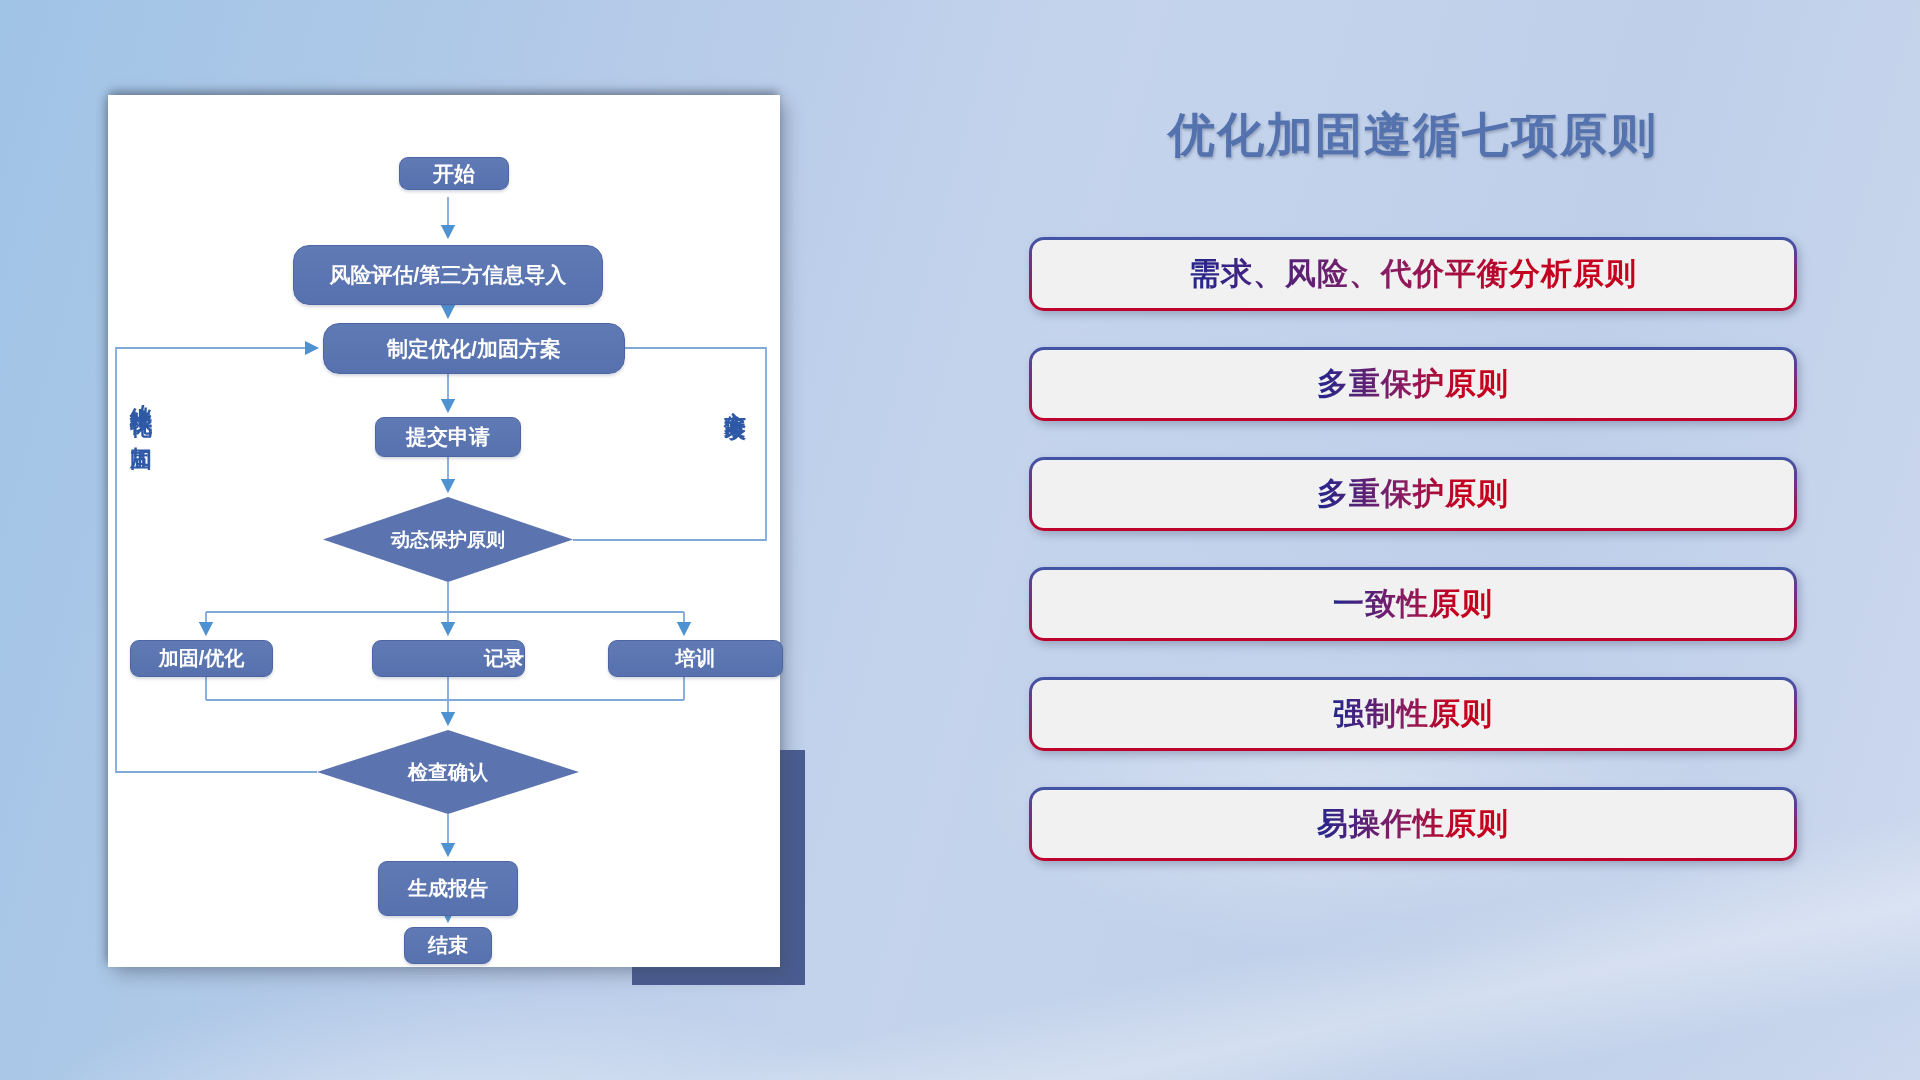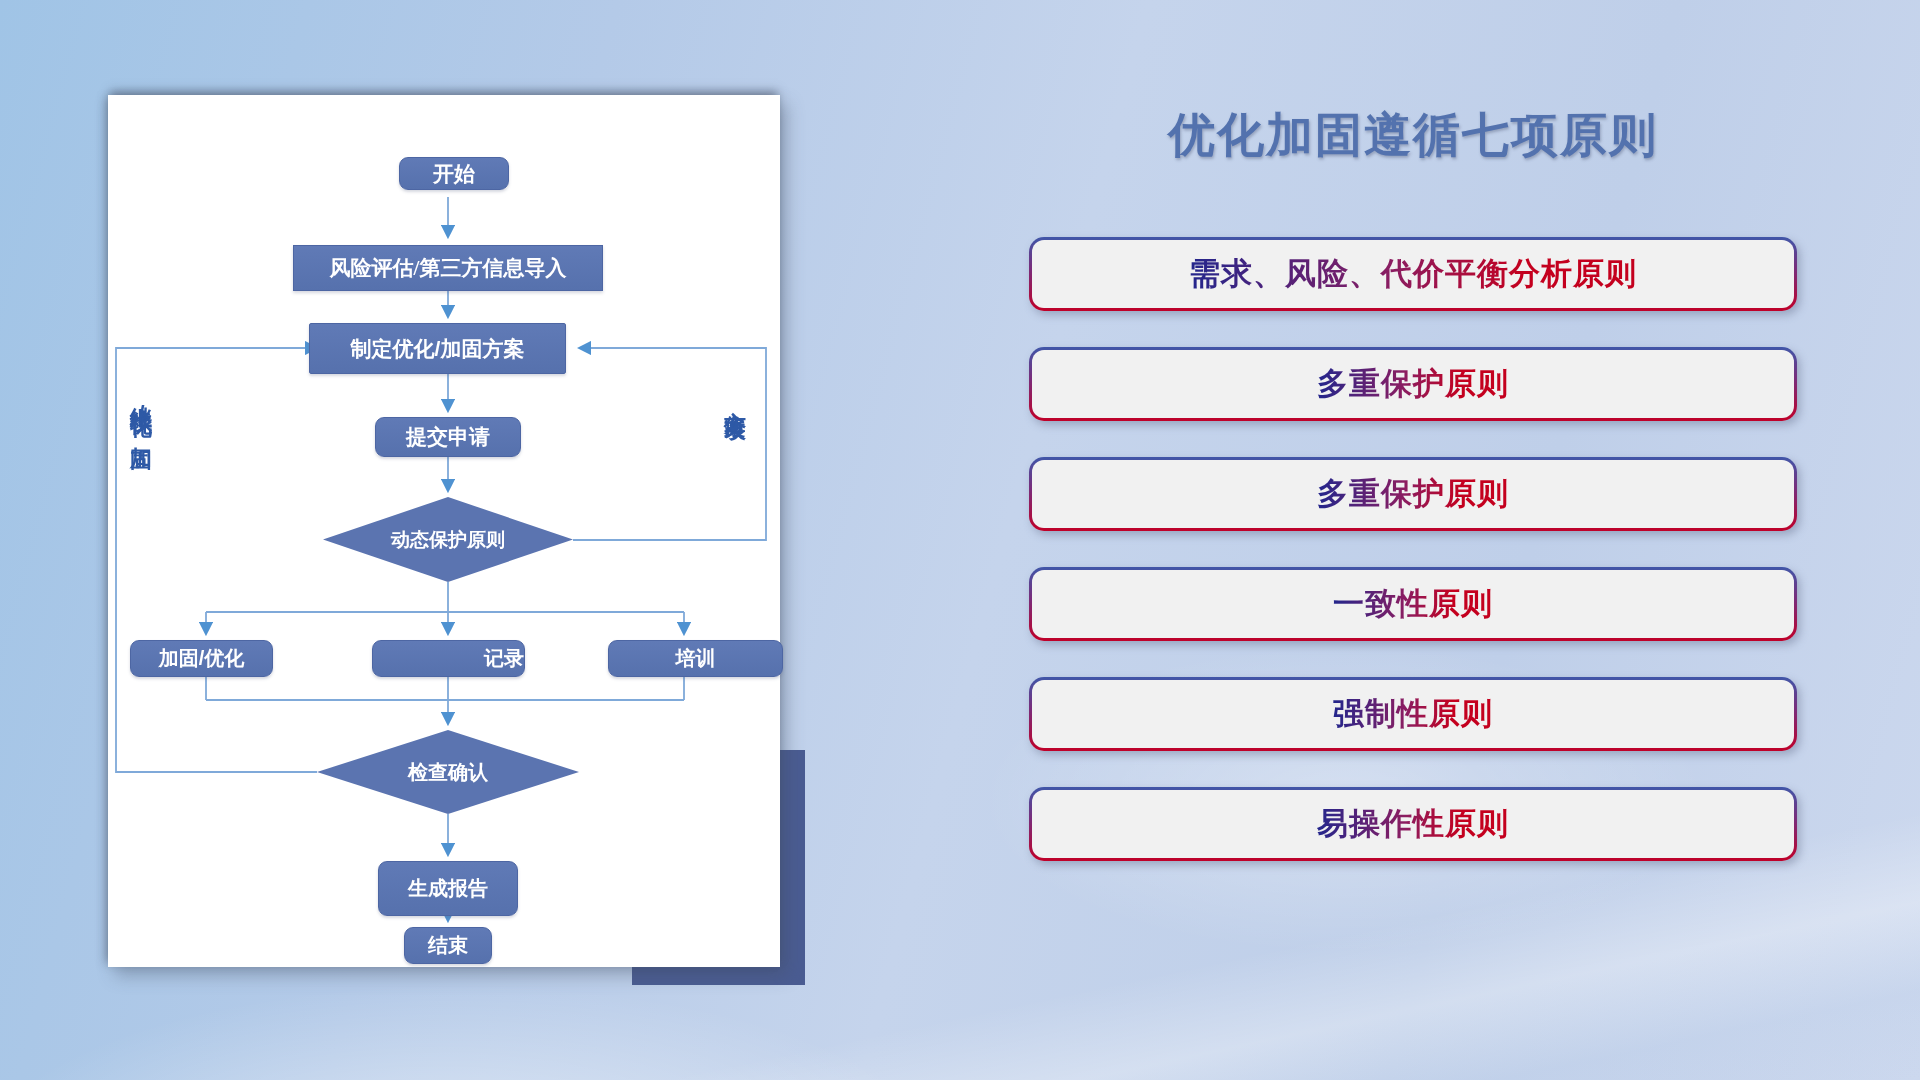--- a/index.html
+++ b/index.html
@@ -102,25 +102,25 @@
         <path d="M340 804 V826" marker-end="url(#arr)"></path>
         <path d="M465 445 H658 V253 H471" marker-end="url(#arr)"></path>
         <path d="M209 677 H8 V253 H209" marker-end="url(#arr)"></path>
       </g>
     </svg>
 
     <div class="fnode" style="left:291px;top:62px;width:110px;height:33px;">
       <span>开始</span>
     </div>
 
-    <div class="fnode" style="left:185px;top:150px;width:310px;height:46px;border-radius:0;font-family:Liberation Serif, serif;">
+    <div class="fnode" style="left:185px;top:150px;width:310px;height:60px;border-radius:16px;">
       <span>风险评估/第三方信息导入</span>
     </div>
 
-    <div class="fnode" style="left:201px;top:228px;width:257px;height:51px;border-radius:2px;">
+    <div class="fnode" style="left:215px;top:228px;width:302px;height:51px;border-radius:16px;">
       <span>制定优化/加固方案</span>
     </div>
 
     <div class="fnode" style="left:267px;top:322px;width:146px;height:40px;">
       <span>提交申请</span>
     </div>
 
     <div class="diamond" style="left:215px;top:402px;width:250px;height:85px;font-size:19px;">
       <span>动态保护原则</span>
     </div>

